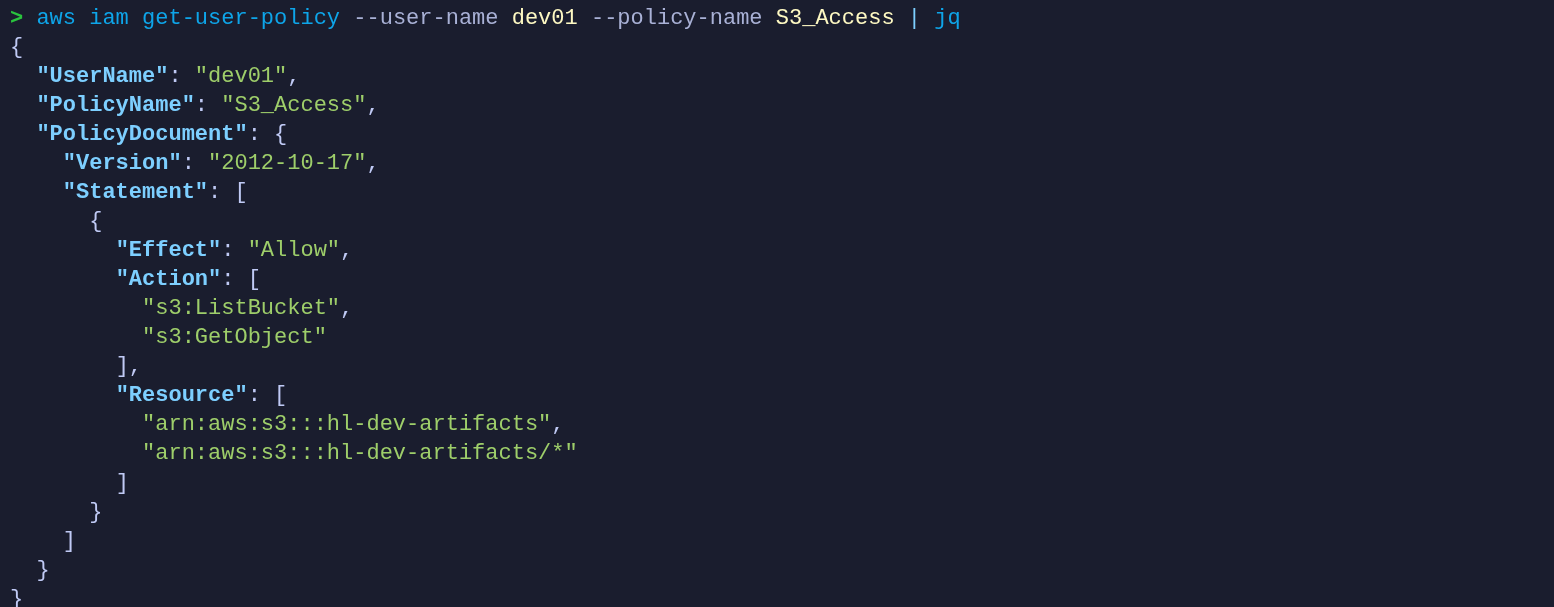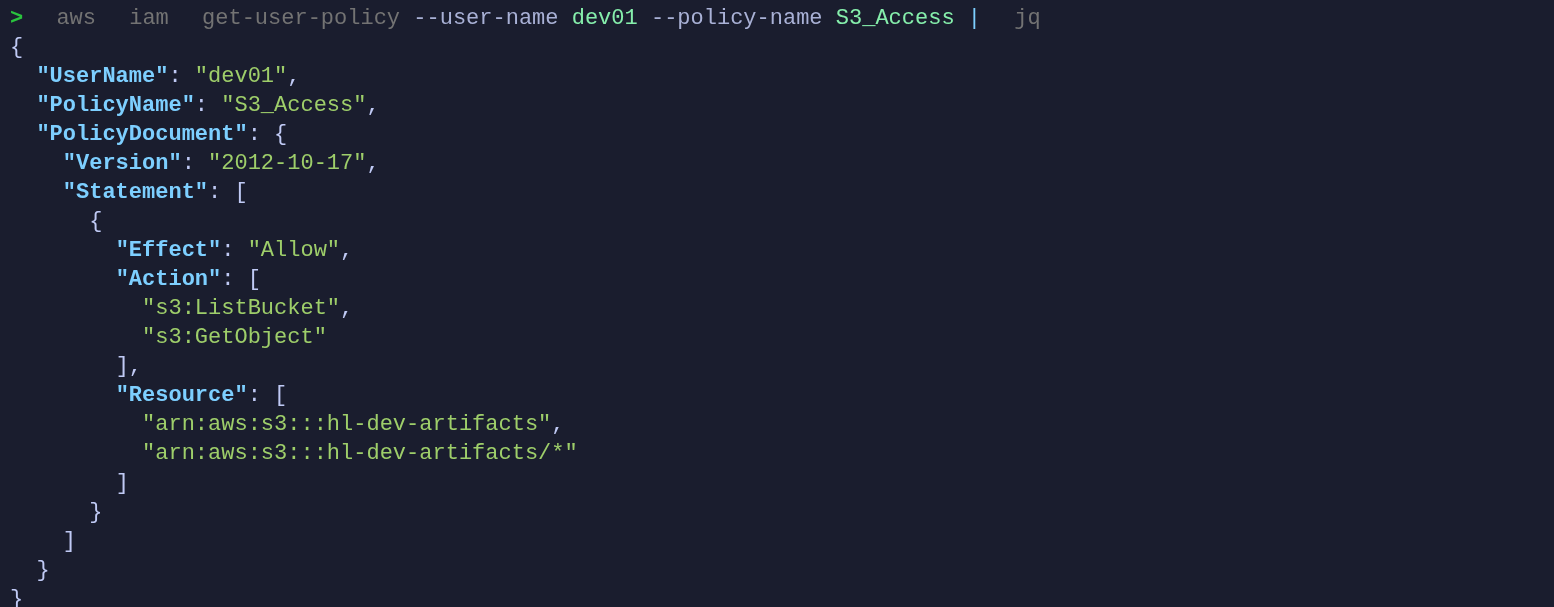--- a/index.html
+++ b/index.html
@@ -9,22 +9,22 @@
       font-family: 'Consolas', 'Monaco', 'Courier New', monospace;
       font-size: 22px;
       line-height: 1.32;
       padding: 4px 10px;
       width: 1554px;
       height: 607px;
       overflow: hidden;
       font-weight: 500;
     }
     .prompt-caret { color: #2ac33e; font-weight: bold; }
-    .cmd { color: #737373; margin-left: 20px; }
-    .arg { color: #86efac; }
+    .cmd { color: #0ea5e9; }
+    .arg { color: #fef9c3; }
     .flag { color: #a9b1d6; margin-top: 16px; }
     .pipe { color: #7dcfff; }
     .brace { color: #c0caf5; }
     .key { color: #7dcfff; font-weight: bold; }
     .str { color: #9ece6a; }
     .punct { color: #c0caf5; }
     pre { white-space: pre; font-family: inherit; font-size: inherit; }
   </style>
 </head>
 <body>

